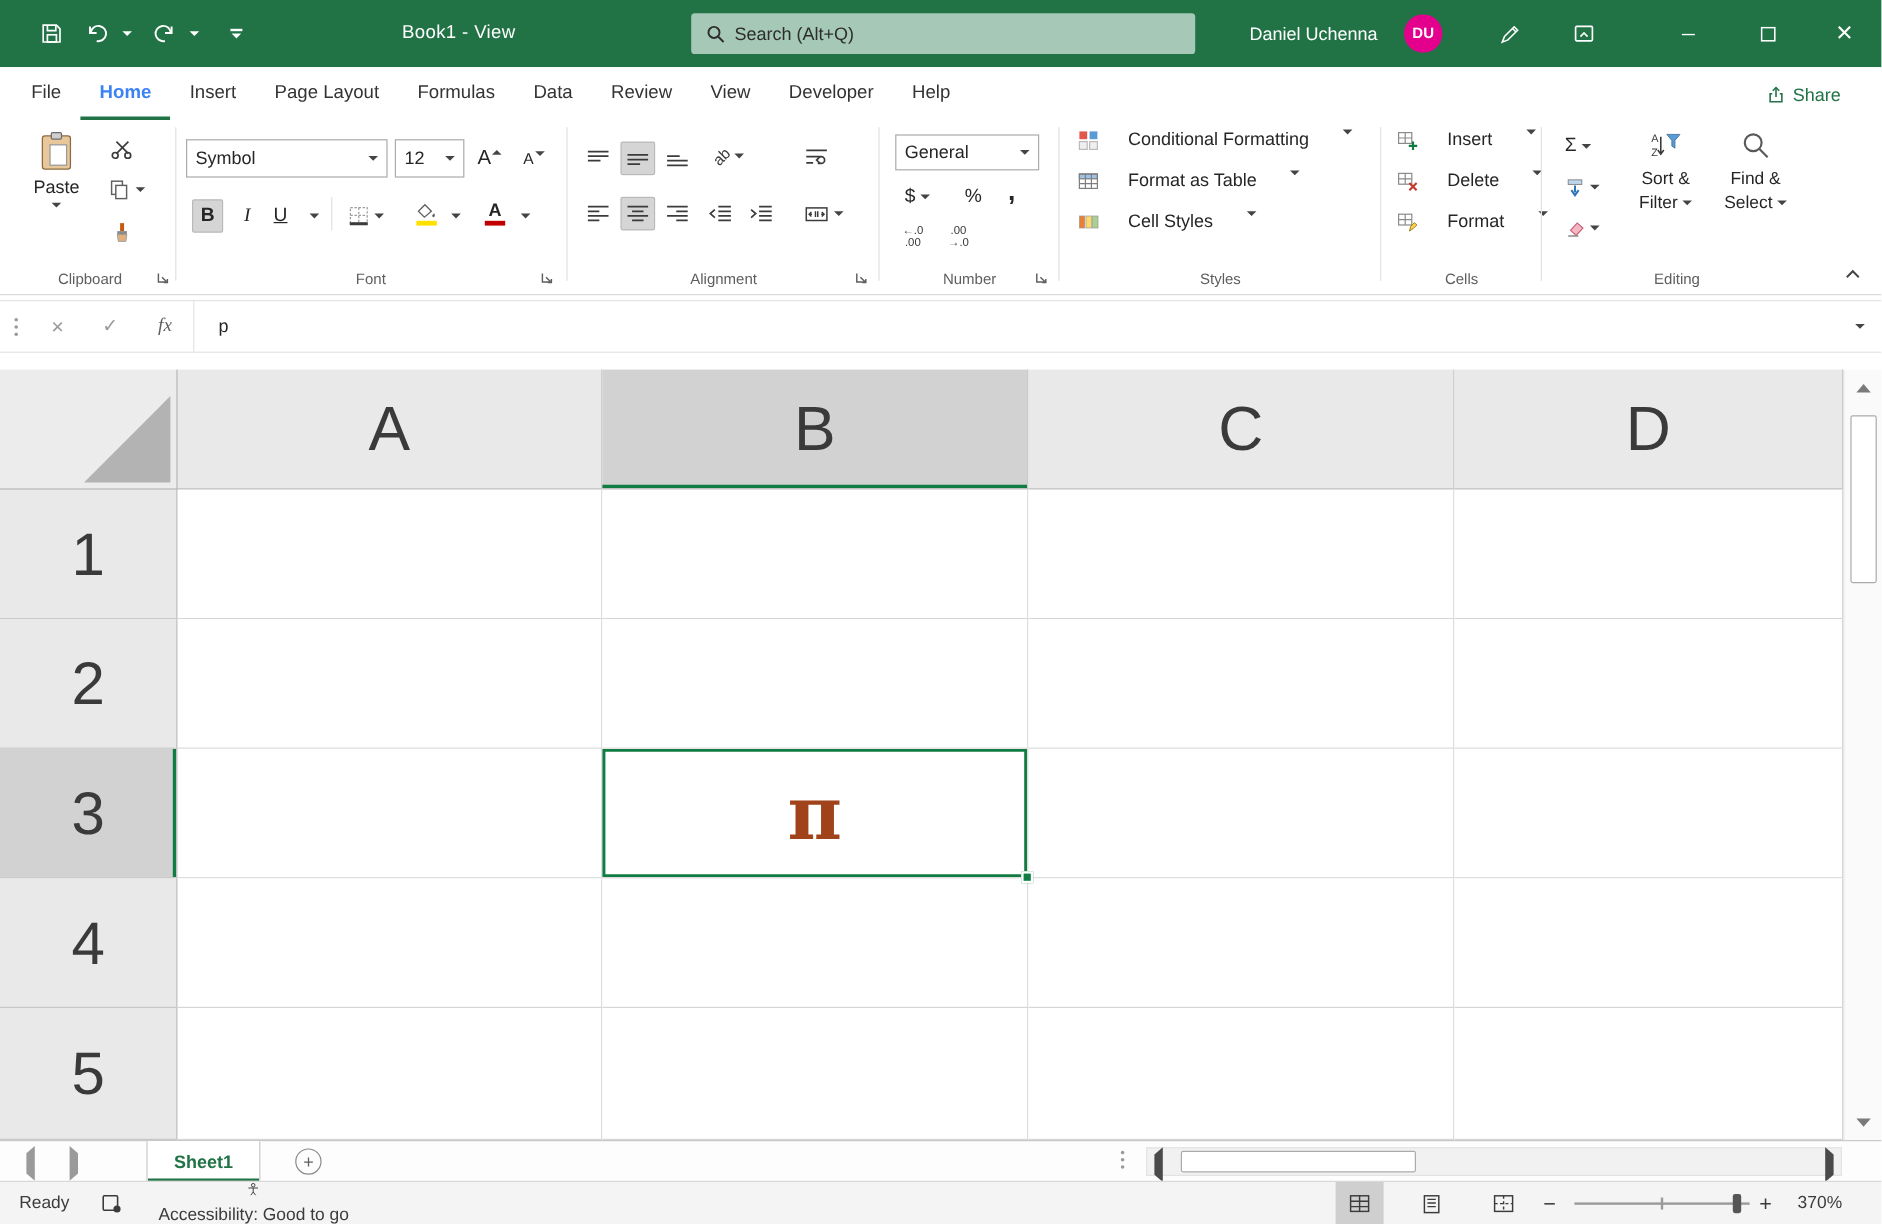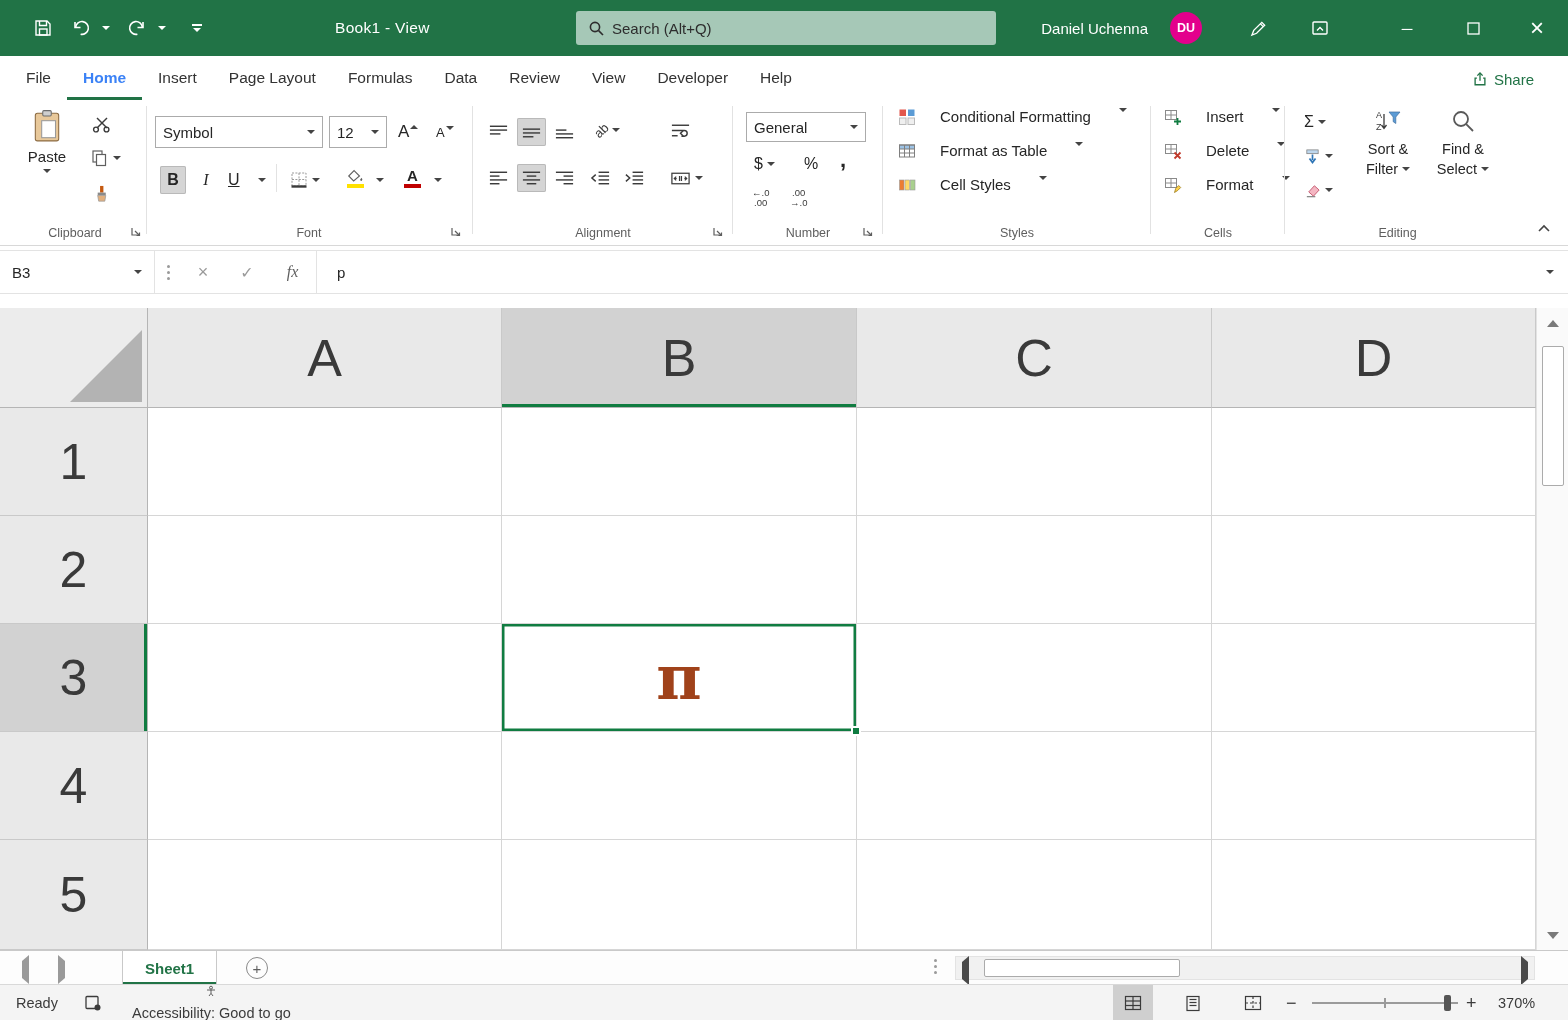--- a/index.html
+++ b/index.html
@@ -540,24 +540,20 @@
     </div>
 
     <div class="abs" style="left:1532px;top:118px;width:24px;height:20px;display:flex;align-items:center;justify-content:center;">
       <svg width="14" height="10" viewBox="0 0 14 10" stroke="#444" fill="none" stroke-width="1.6">
           <path d="M2 8 L7 3 L12 8"></path>
         </svg>
     </div>
   </div>
 
   <div id="formulabar">
-    <div id="namebox">
-      <span>B3</span>
-      <span class="chev"></span>
-    </div>
     <div style="width:26px;display:flex;align-items:center;justify-content:center;">
       <div style="display:flex;flex-direction:column;gap:3px;">
         <span style="width:3px;height:3px;border-radius:50%;background:#9a9a9a;"></span>
         <span style="width:3px;height:3px;border-radius:50%;background:#9a9a9a;"></span>
         <span style="width:3px;height:3px;border-radius:50%;background:#9a9a9a;"></span>
       </div>
     </div>
     <div style="width:44px;display:flex;align-items:center;justify-content:center;font-size:18px;color:#9a9a9a;">
       <span>×</span>
     </div>

